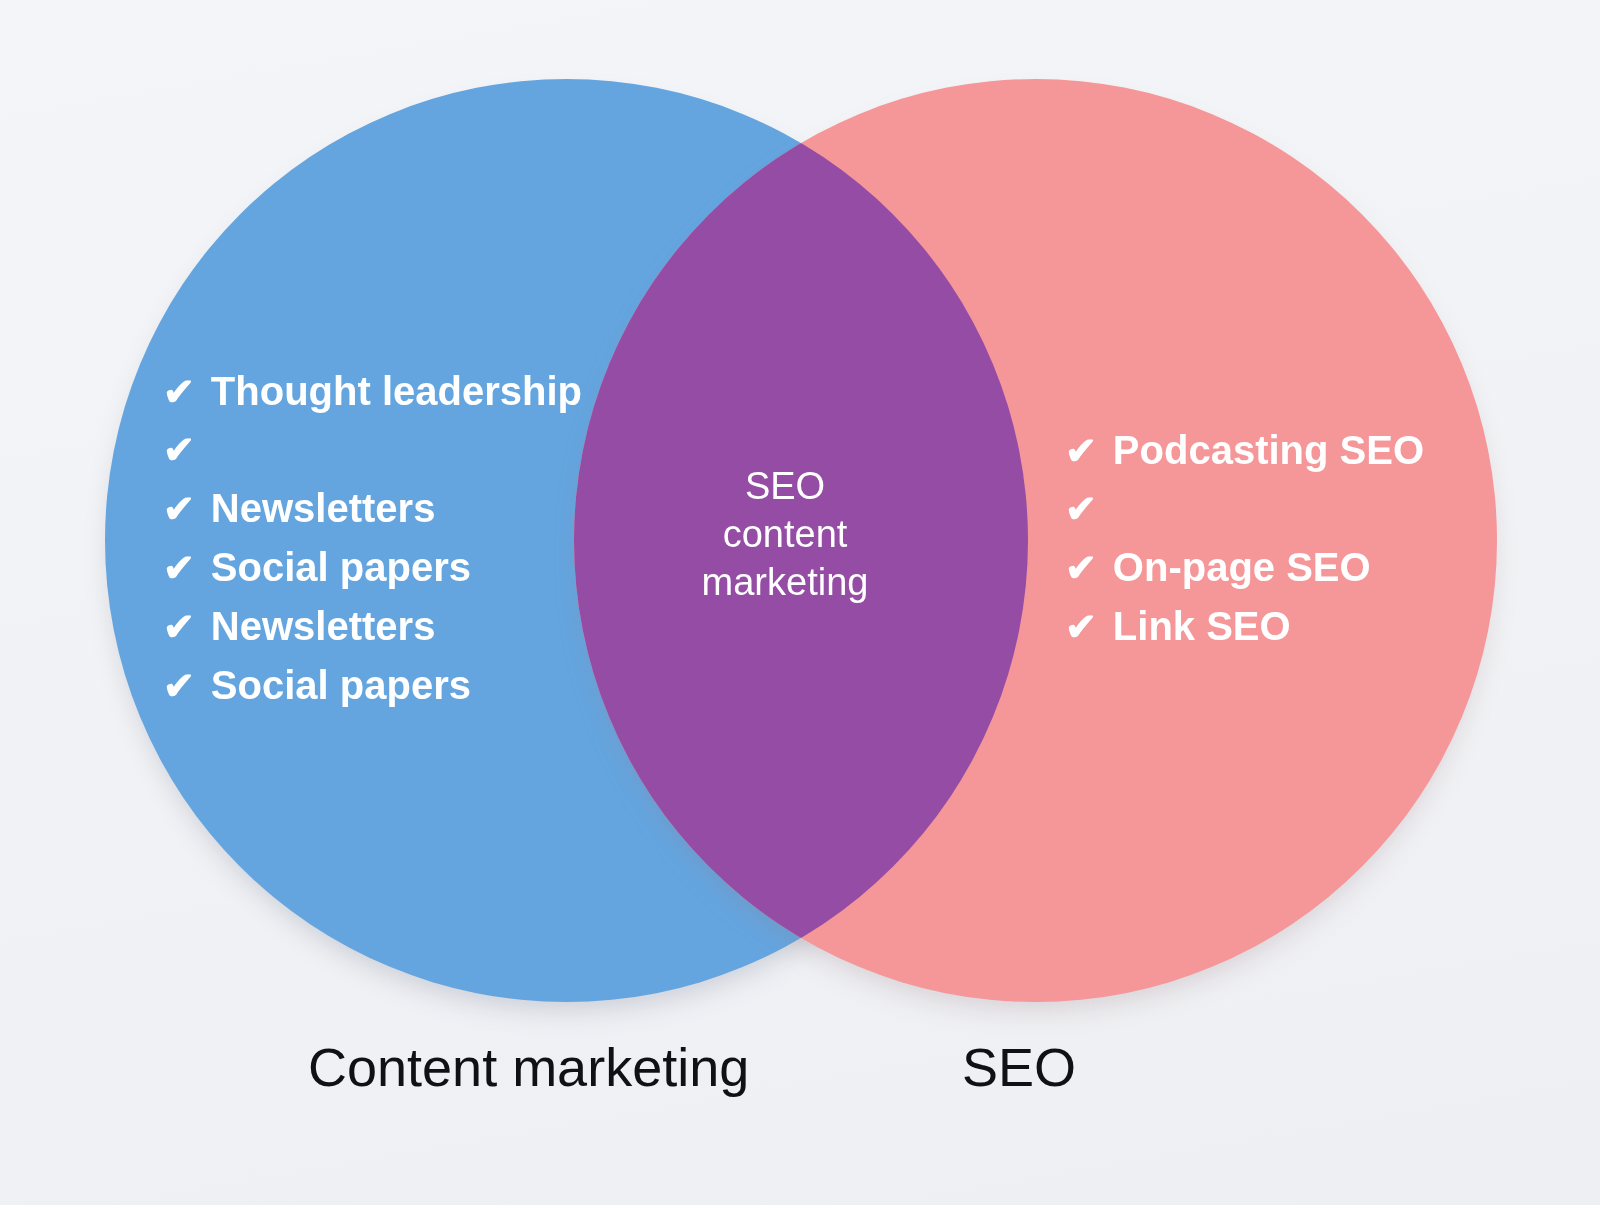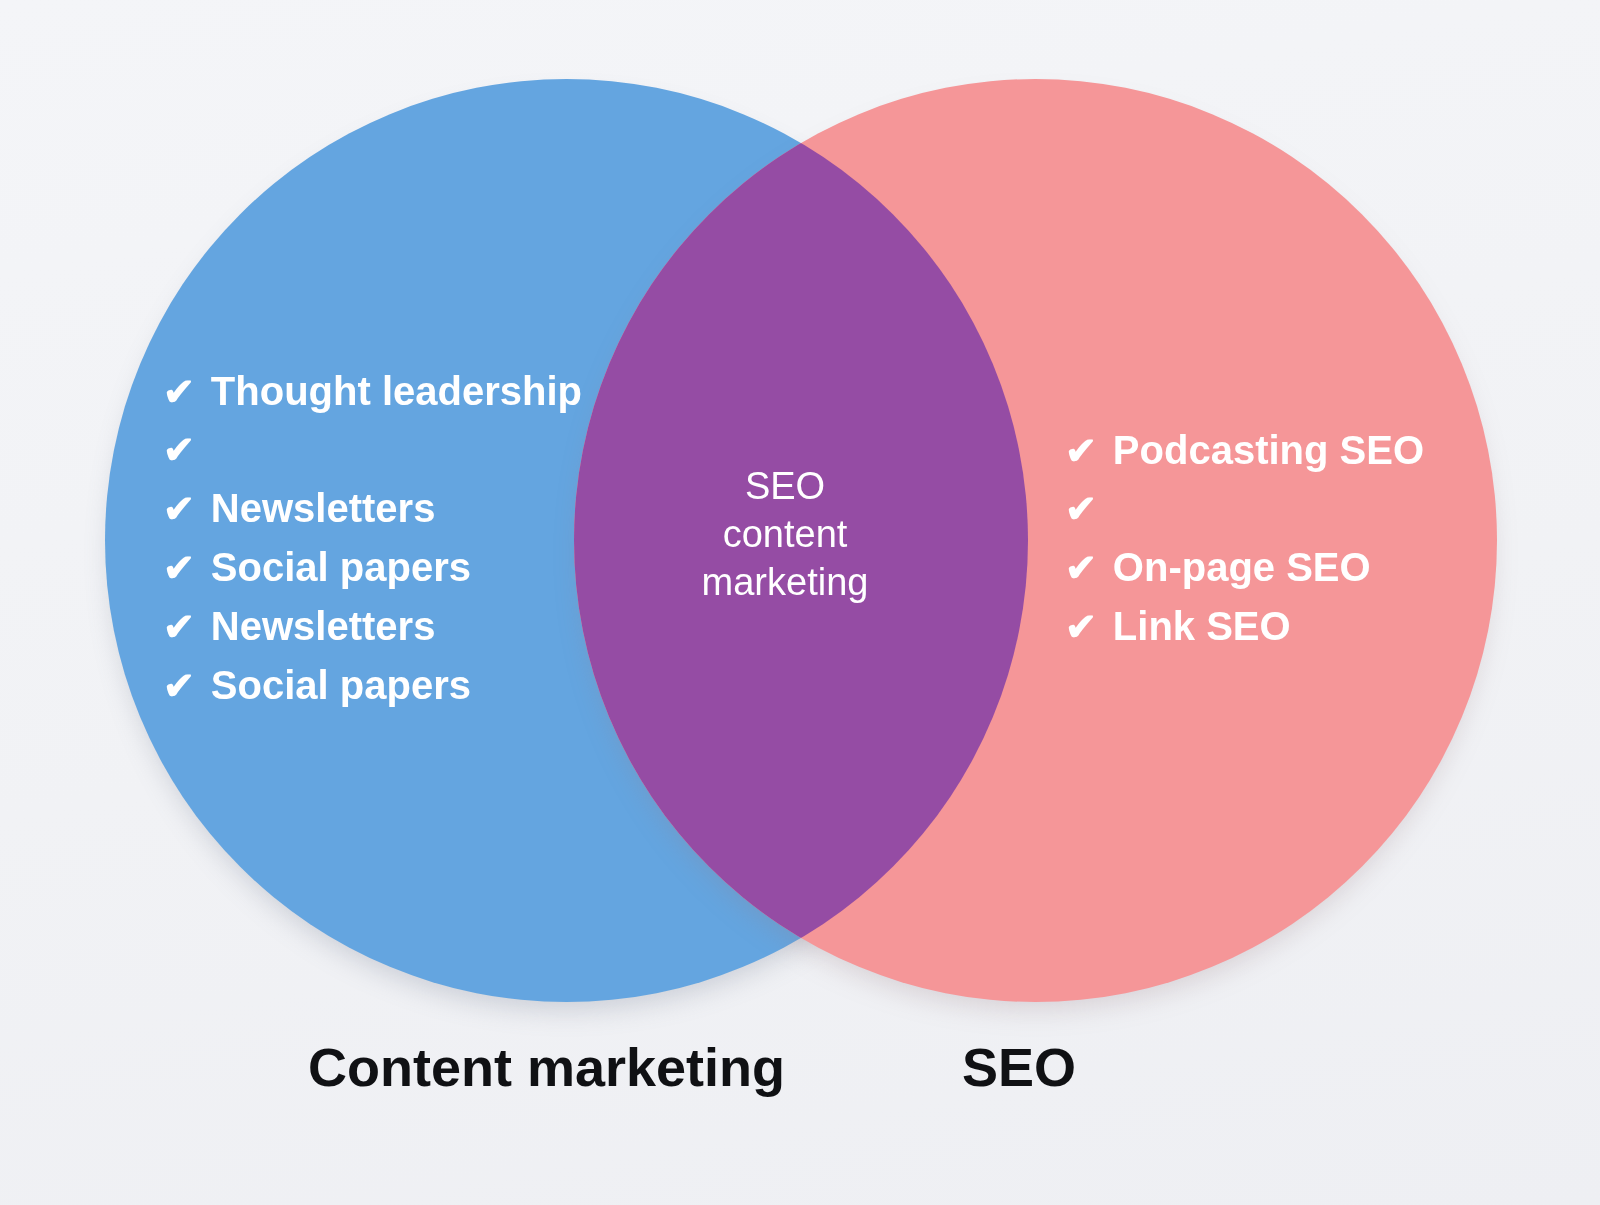--- a/index.html
+++ b/index.html
@@ -105,21 +105,21 @@
   }
   #center-label .cl-line { display: block; }
 
   
   .caption {
     position: absolute;
     top: 1035px;
     color: #101114;
     font-size: 54px;
     line-height: 64px;
-    font-weight: 700;
+    font-weight: 400;
     white-space: nowrap;
   }
   #caption-left { left: 308px; }
   #caption-right { left: 962px; }
 </style>
 </head>
 <body>
 
 <div id="venn-stage">
 

